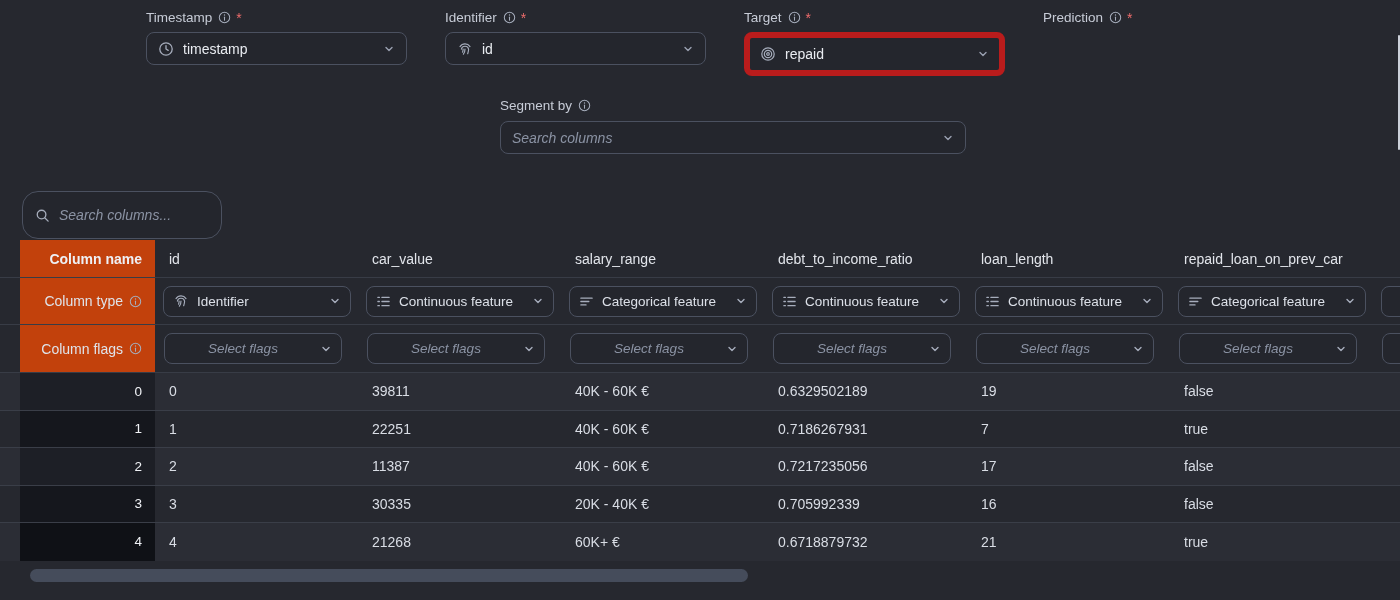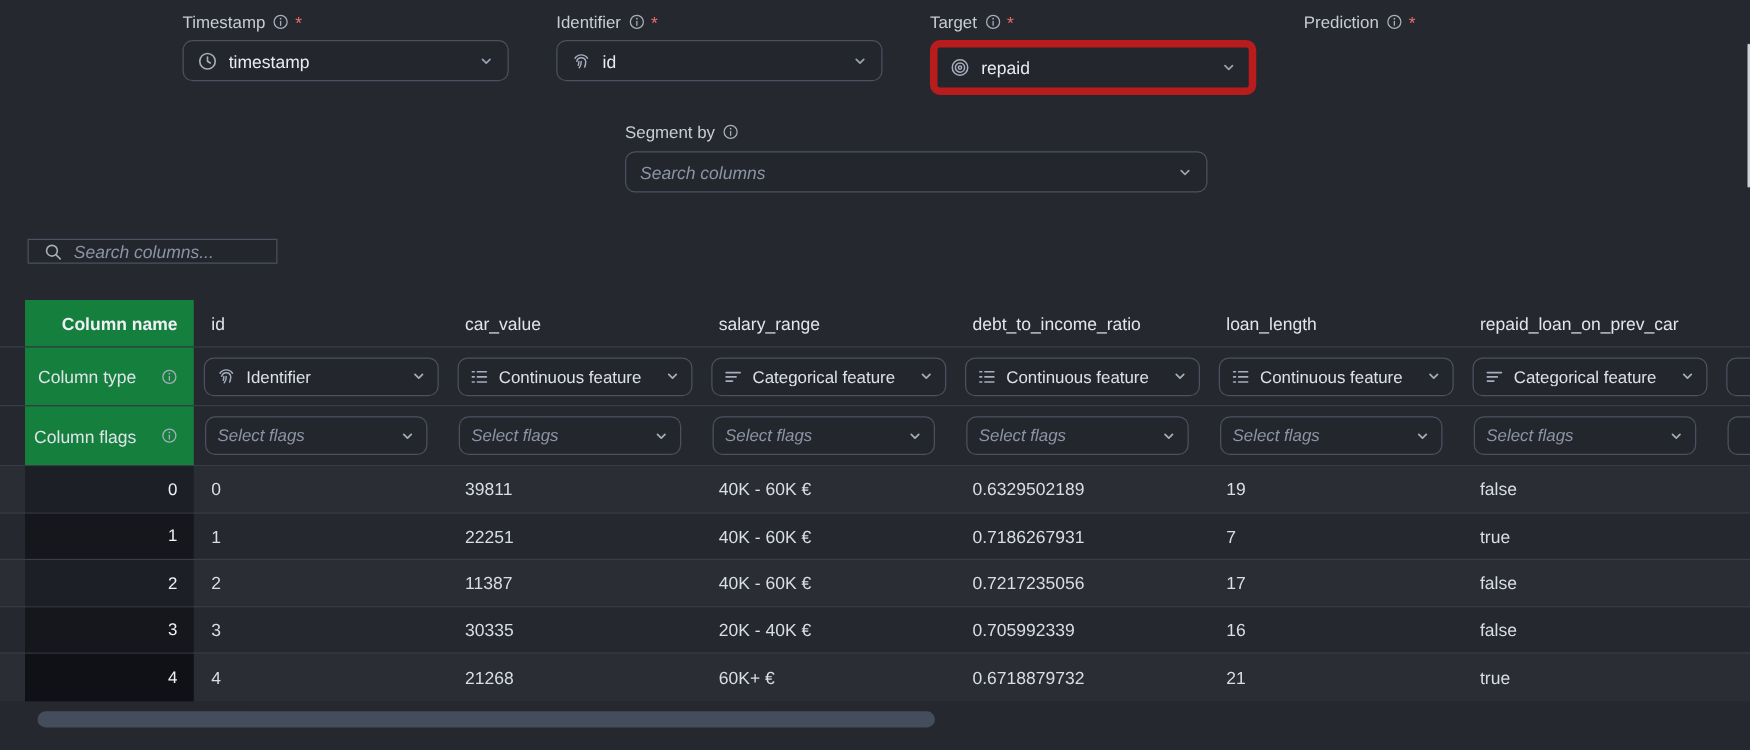--- a/index.html
+++ b/index.html
@@ -26,50 +26,50 @@
   .select .value { flex:1; font-size:14px; color:#e9ecf1; white-space:nowrap; overflow:hidden; }
   .select .chev { color:#9aa1b1; }
   .select.focused { border:6px solid #b91c1c; padding:16px 10px; }
 
   .segment-field { position:absolute; top:98px; left:468px; width:466px;margin-left:32px; }
   .segment-field .field-label { margin-bottom:8px; }
   .placeholder { font-style: italic; color:#8b93a4 !important; }
 
   
   .search-box {
-    position:absolute; top:191px; left:22px; width:200px; height:20px;
-    border:1px solid #4b5160; border-radius:0; background:#24262d;
+    position:absolute; top:191px; left:22px; width:200px; height:48px;
+    border:1px solid #4b5160; border-radius:16px; background:#24262d;
     display:flex; align-items:center; gap:9px; padding:0 12px;
   }
   .search-box .ph { font-size:14px; font-style:italic; color:#8b93a4; }
 
   
   .table { position:absolute; top:240px; left:0; width:1600px; }
   .t-row { display:flex; align-items:center; border-bottom:1px solid #383c46; }
   .idx-cell {
     width:135px; margin-left:20px; flex:none; align-self:stretch;
     display:flex; align-items:center; justify-content:flex-end; gap:6px;
-    padding-right:13px; background:#15803d;
+    padding-right:13px; background:#c2410c;
   }
   .col-cell { width:203px; flex:none; }
 
   .name-row { height:38px; }
   .name-row .idx-cell { font-size:14px; font-weight:600; color:#eef0f5; }
   .name-row .col-cell { padding-left:14px; font-size:14px; color:#e2e5eb; }
 
   .type-row { height:47px; }
   .flags-row { height:48px; }
-  .hdr-label { font-size:14px; font-weight:500; color:#dfe3ea; display:flex; align-items:center; gap:20px; }
+  .hdr-label { font-size:14px; font-weight:500; color:#dfe3ea; display:flex; align-items:center; gap:6px; }
   .cell-select {
     height:31px; border:1px solid #4b5160; border-radius:8px; background:#24262d;
     display:flex; align-items:center; gap:8px; padding:0 9px; cursor:pointer;
     margin:0 7px 0 8px; font-size:13.5px; color:#dce0e8;
   }
   .cell-select .value { flex:1; white-space:nowrap; overflow:hidden; }
-  .flags-row .cell-select { margin:0 16px 0 9px; }
+  .flags-row .cell-select { margin:0 16px 0 9px;text-align:center; }
 
   .data-row { height:37.5px; border-bottom:1px solid #3a3e48; }
   .data-row .idx-cell { font-size:13.5px; color:#f0f2f6; }
   .data-row .col-cell { padding-left:14px; font-size:14px; color:#d9dde5; }
   .data-row.even .idx-cell { background:#1d1f26; }
   .data-row.even { background:#2b2d35; }
   .data-row.odd .idx-cell { background:#15171d; }
   .data-row.odd { background:#26282f; }
   .data-row.last { border-bottom:none; }
   .data-row.last .idx-cell { background:#0f1116; }

